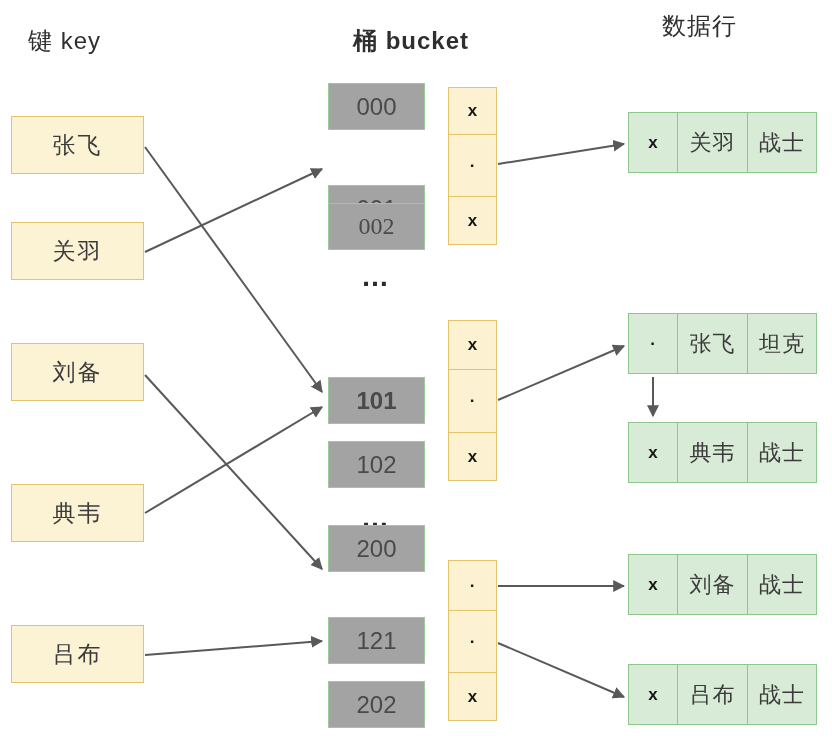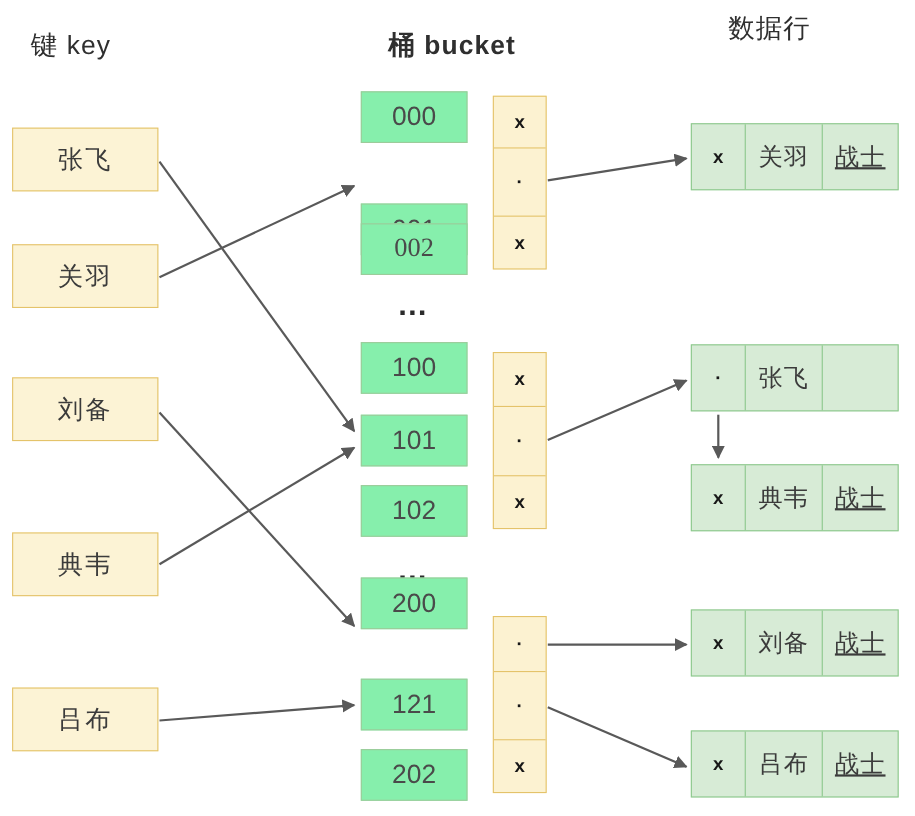--- a/index.html
+++ b/index.html
@@ -9,21 +9,21 @@
   }
   .hdr{position:absolute;font-size:24px;font-weight:400;color:#2f2f2f;letter-spacing:1px;white-space:nowrap;}
   .key-box{
     position:absolute;left:11px;width:133px;height:58px;box-sizing:border-box;
     background:#fcf3d5;border:1px solid #e4c36a;
     display:flex;align-items:center;justify-content:center;
     font-size:23px;color:#3b3b3b;letter-spacing:2px;
   }
   .bucket-box{
     position:absolute;left:328px;width:97px;height:47px;box-sizing:border-box;
-    background:#86efac;border:1px solid #9ccb9a;
+    background:#a3a3a3;border:1px solid #9ccb9a;
     display:flex;align-items:center;justify-content:center;
     font-size:24px;color:#4a4a4a;
   }
   .ellipsis{
     position:absolute;left:328px;width:97px;height:30px;line-height:26px;text-align:center;
     font-size:28px;font-weight:700;color:#2b2b2b;letter-spacing:3px;
   }
   .pstack{
     position:absolute;left:448px;width:49px;box-sizing:border-box;
     background:#fcf2d1;border:1px solid #e4c36a;
@@ -36,21 +36,21 @@
   .drow{
     position:absolute;left:628px;width:189px;height:61px;box-sizing:border-box;
     background:#d7ebd6;border:1px solid #8cc88c;display:flex;
   }
   .dcell{
     box-sizing:border-box;display:flex;align-items:center;justify-content:center;
     font-size:22px;color:#3b3b3b;letter-spacing:1px;
   }
   .dcell.flag{width:49px;font-size:17px;font-weight:700;color:#171717;border-right:1px solid #8cc88c;letter-spacing:0;}
   .dcell.name{width:70px;border-right:1px solid #8cc88c;}
-  .dcell.role{flex:1;text-decoration:underline;}
+  .dcell.role{flex:1;}
   .arrows{position:absolute;left:0;top:0;width:832px;height:742px;pointer-events:none;}
 </style>
 </head>
 <body>
 
 <div class="canvas">
 
   <svg class="arrows" viewBox="0 0 832 742">
     <defs>
       <marker id="ah" viewBox="0 0 10 10" refX="9" refY="5" markerWidth="12" markerHeight="12" markerUnits="userSpaceOnUse" orient="auto-start-reverse">
@@ -76,22 +76,21 @@
   <div class="key-box" style="top:116px;">张飞</div>
   <div class="key-box" style="top:222px;">关羽</div>
   <div class="key-box" style="top:343px;">刘备</div>
   <div class="key-box" style="top:484px;">典韦</div>
   <div class="key-box" style="top:625px;">吕布</div>
 
   <div class="bucket-box" style="top:83px;">000</div>
   <div class="bucket-box" style="top:143px;margin-top:42px;">001</div>
   <div class="bucket-box" style="top:203px;font-family:Liberation Serif, serif;">002</div>
   <div class="ellipsis" style="top:264px;">…</div>
-  <div class="bucket-box" style="top:311px;">100</div>
-  <div class="bucket-box" style="top:377px;">101</div>
+  <div class="bucket-box" style="top:377px;font-weight:bold;">101</div>
   <div class="bucket-box" style="top:441px;">102</div>
   <div class="ellipsis" style="top:505px;">…</div>
   <div class="bucket-box" style="top:525px;">200</div>
   <div class="bucket-box" style="top:617px;">121</div>
   <div class="bucket-box" style="top:681px;">202</div>
 
   <div class="pstack" style="top:87px;">
     <div class="pcell" style="height:46px;">x</div>
     <div class="pcell" style="height:62px;">·</div>
     <div class="pcell" style="height:48px;">x</div>
@@ -108,20 +107,21 @@
   </div>
 
   <div class="drow" style="top:112px;">
     <div class="dcell flag">x</div>
     <div class="dcell name">关羽</div>
     <div class="dcell role">战士</div>
   </div>
   <div class="drow" style="top:313px;">
     <div class="dcell flag">·</div>
     <div class="dcell name">张飞</div>
+    <div class="dcell role">坦克</div>
   </div>
   <div class="drow" style="top:422px;">
     <div class="dcell flag">x</div>
     <div class="dcell name">典韦</div>
     <div class="dcell role">战士</div>
   </div>
   <div class="drow" style="top:554px;">
     <div class="dcell flag">x</div>
     <div class="dcell name">刘备</div>
     <div class="dcell role">战士</div>

